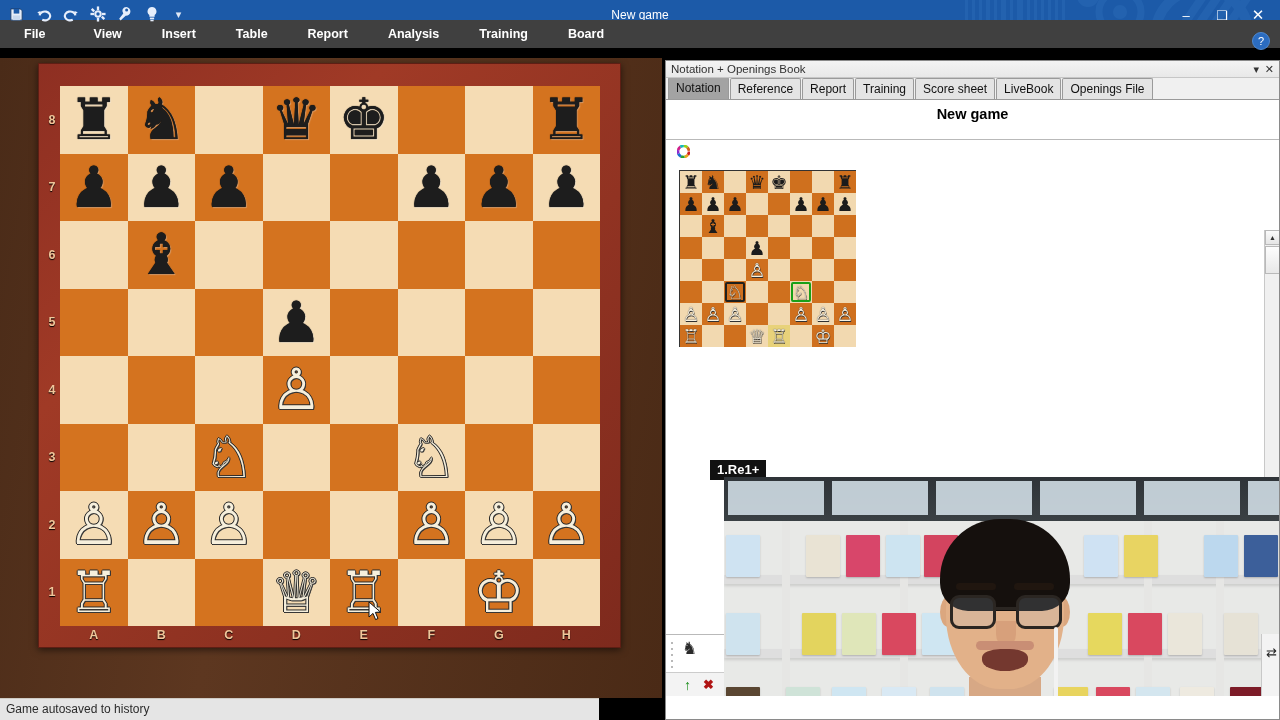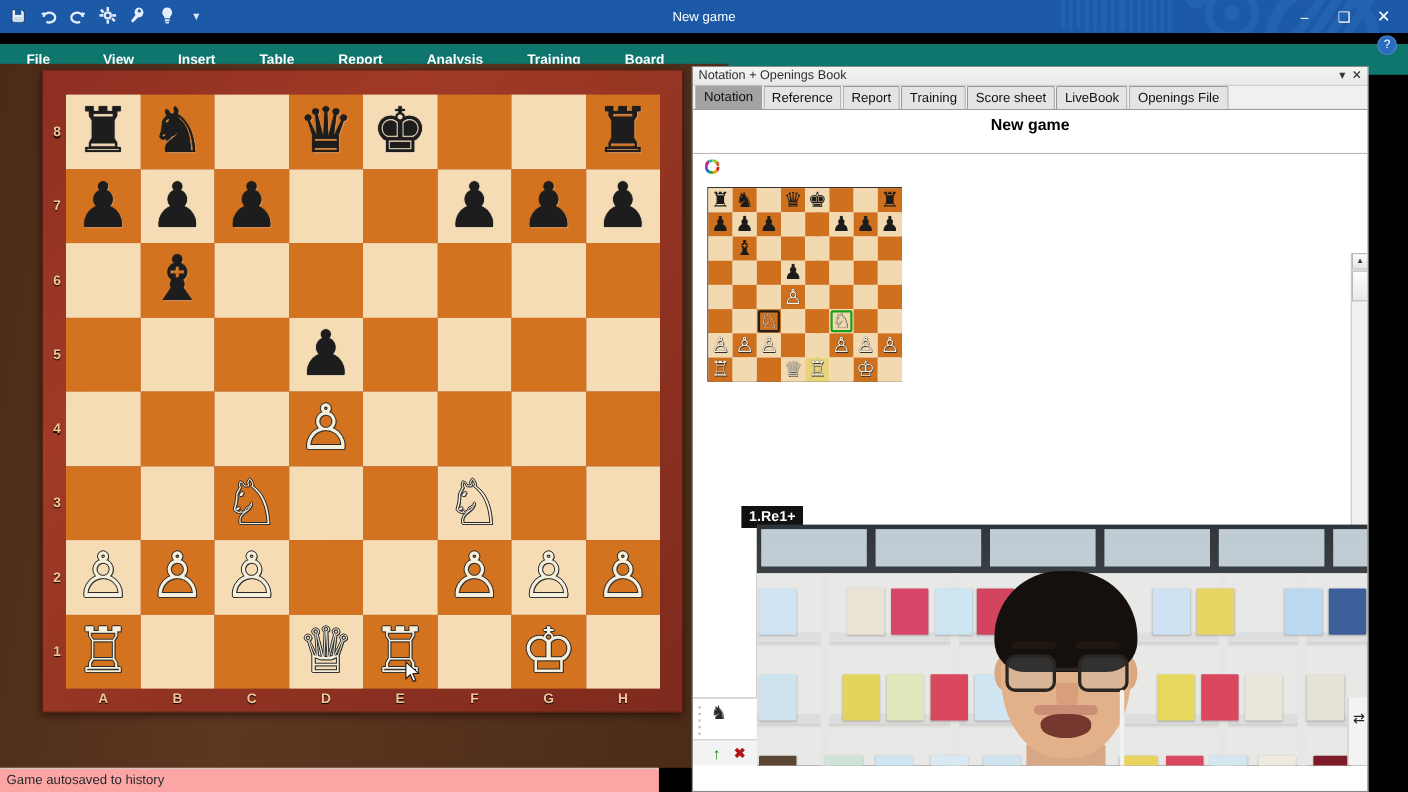--- a/index.html
+++ b/index.html
@@ -33,22 +33,22 @@
   
   .qat {
     position: absolute; left: 0; top: 0; height: 28px; display: flex; align-items: center;
     padding-left: 8px; gap: 10px; z-index: 3;
   }
   .qicon { width: 17px; height: 17px; display: flex; align-items: center; justify-content: center;
            color: #dfe8f5; }
 
   
   .ribbon {
-    position: absolute; left: 0; top: 40px; width: 1280px; height: 28px;
-    background: #0f766e;
+    position: absolute; left: 0; top: 20px; width: 1280px; height: 28px;
+    background: #404040;
   }
   .ribbon-inner { display: flex; align-items: center; height: 28px; }
   .rtab {
     color: #ffffff; font-size: 12.5px; font-weight: bold;
     padding: 0 8px; height: 28px; line-height: 28px; white-space: nowrap;
   }
   .rtab.file { margin-left: 16px; margin-right: 32px; }
   .rtab.sp { margin-right: 24px; }
   .help-circle {
     position: absolute; right: 10px; top: 32px; width: 18px; height: 18px;
@@ -89,27 +89,27 @@
   .filelabels div {
     width: 67.5px; display: flex; align-items: center; justify-content: center;
     color: #f0c69a; font-size: 12.5px; font-weight: bold; text-shadow: 0 1px 1px #000;
   }
 
   .cursor-arrow { position: absolute; left: 368px; top: 543px; width: 14px; height: 20px; z-index: 6; }
 
   
   .statusbar {
     position: absolute; left: 0; top: 698px; width: 599px; height: 22px;
-    background: #fca5a5; border-top: 1px solid #cfcbc4;
+    background: #e5e5e5; border-top: 1px solid #cfcbc4;
     font-size: 12px; color: #2a2a2a; line-height: 21px; padding-left: 6px;
   }
 
   
   .rpanel {
-    position: absolute; left: 629px; top: 60px; width: 615px; height: 660px;
+    position: absolute; left: 665px; top: 60px; width: 615px; height: 660px;
     background: #ffffff; border: 1px solid #8a8a8a;
   }
   .rpanel-title {
     height: 17px; background: linear-gradient(#f4f4f4,#e8e8e8);
     border-bottom: 1px solid #c6c6c6;
     font-size: 11.5px; color: #303030; line-height: 17px; padding-left: 5px;
     position: relative;
   }
   .rpanel-title .ctl { position: absolute; top: 0; height: 17px; line-height: 17px; font-size: 11px; color: #333; }
   .ctl.caret { right: 20px; }

